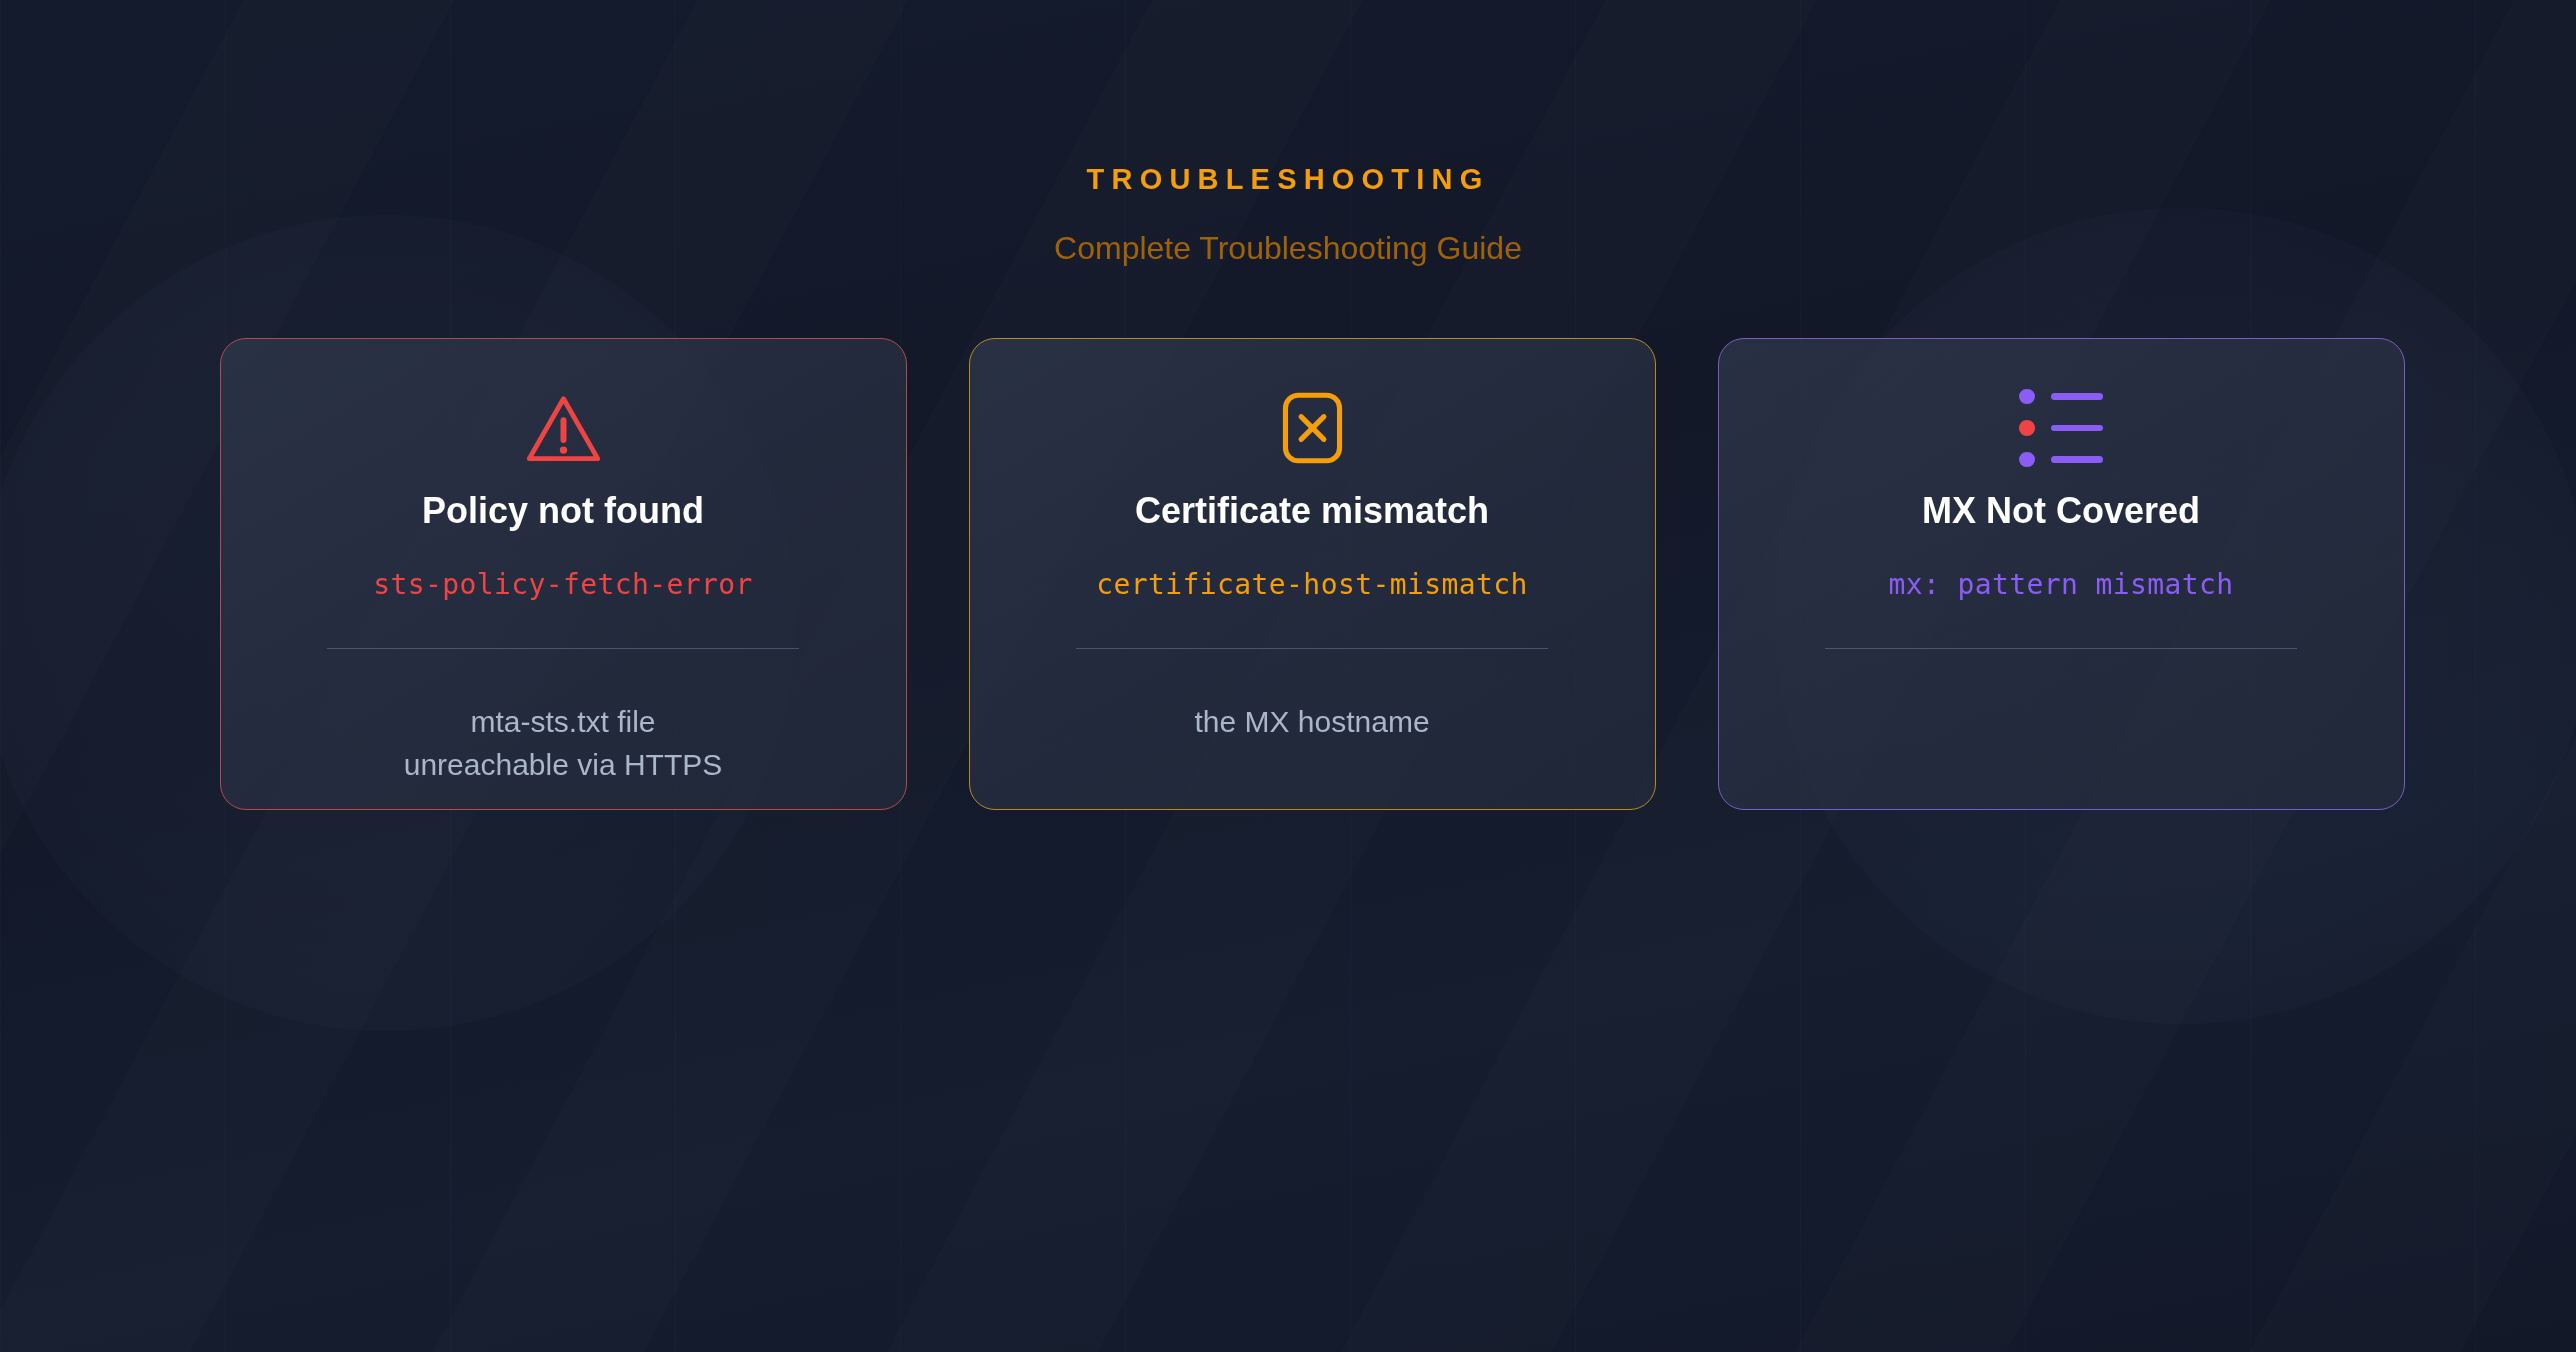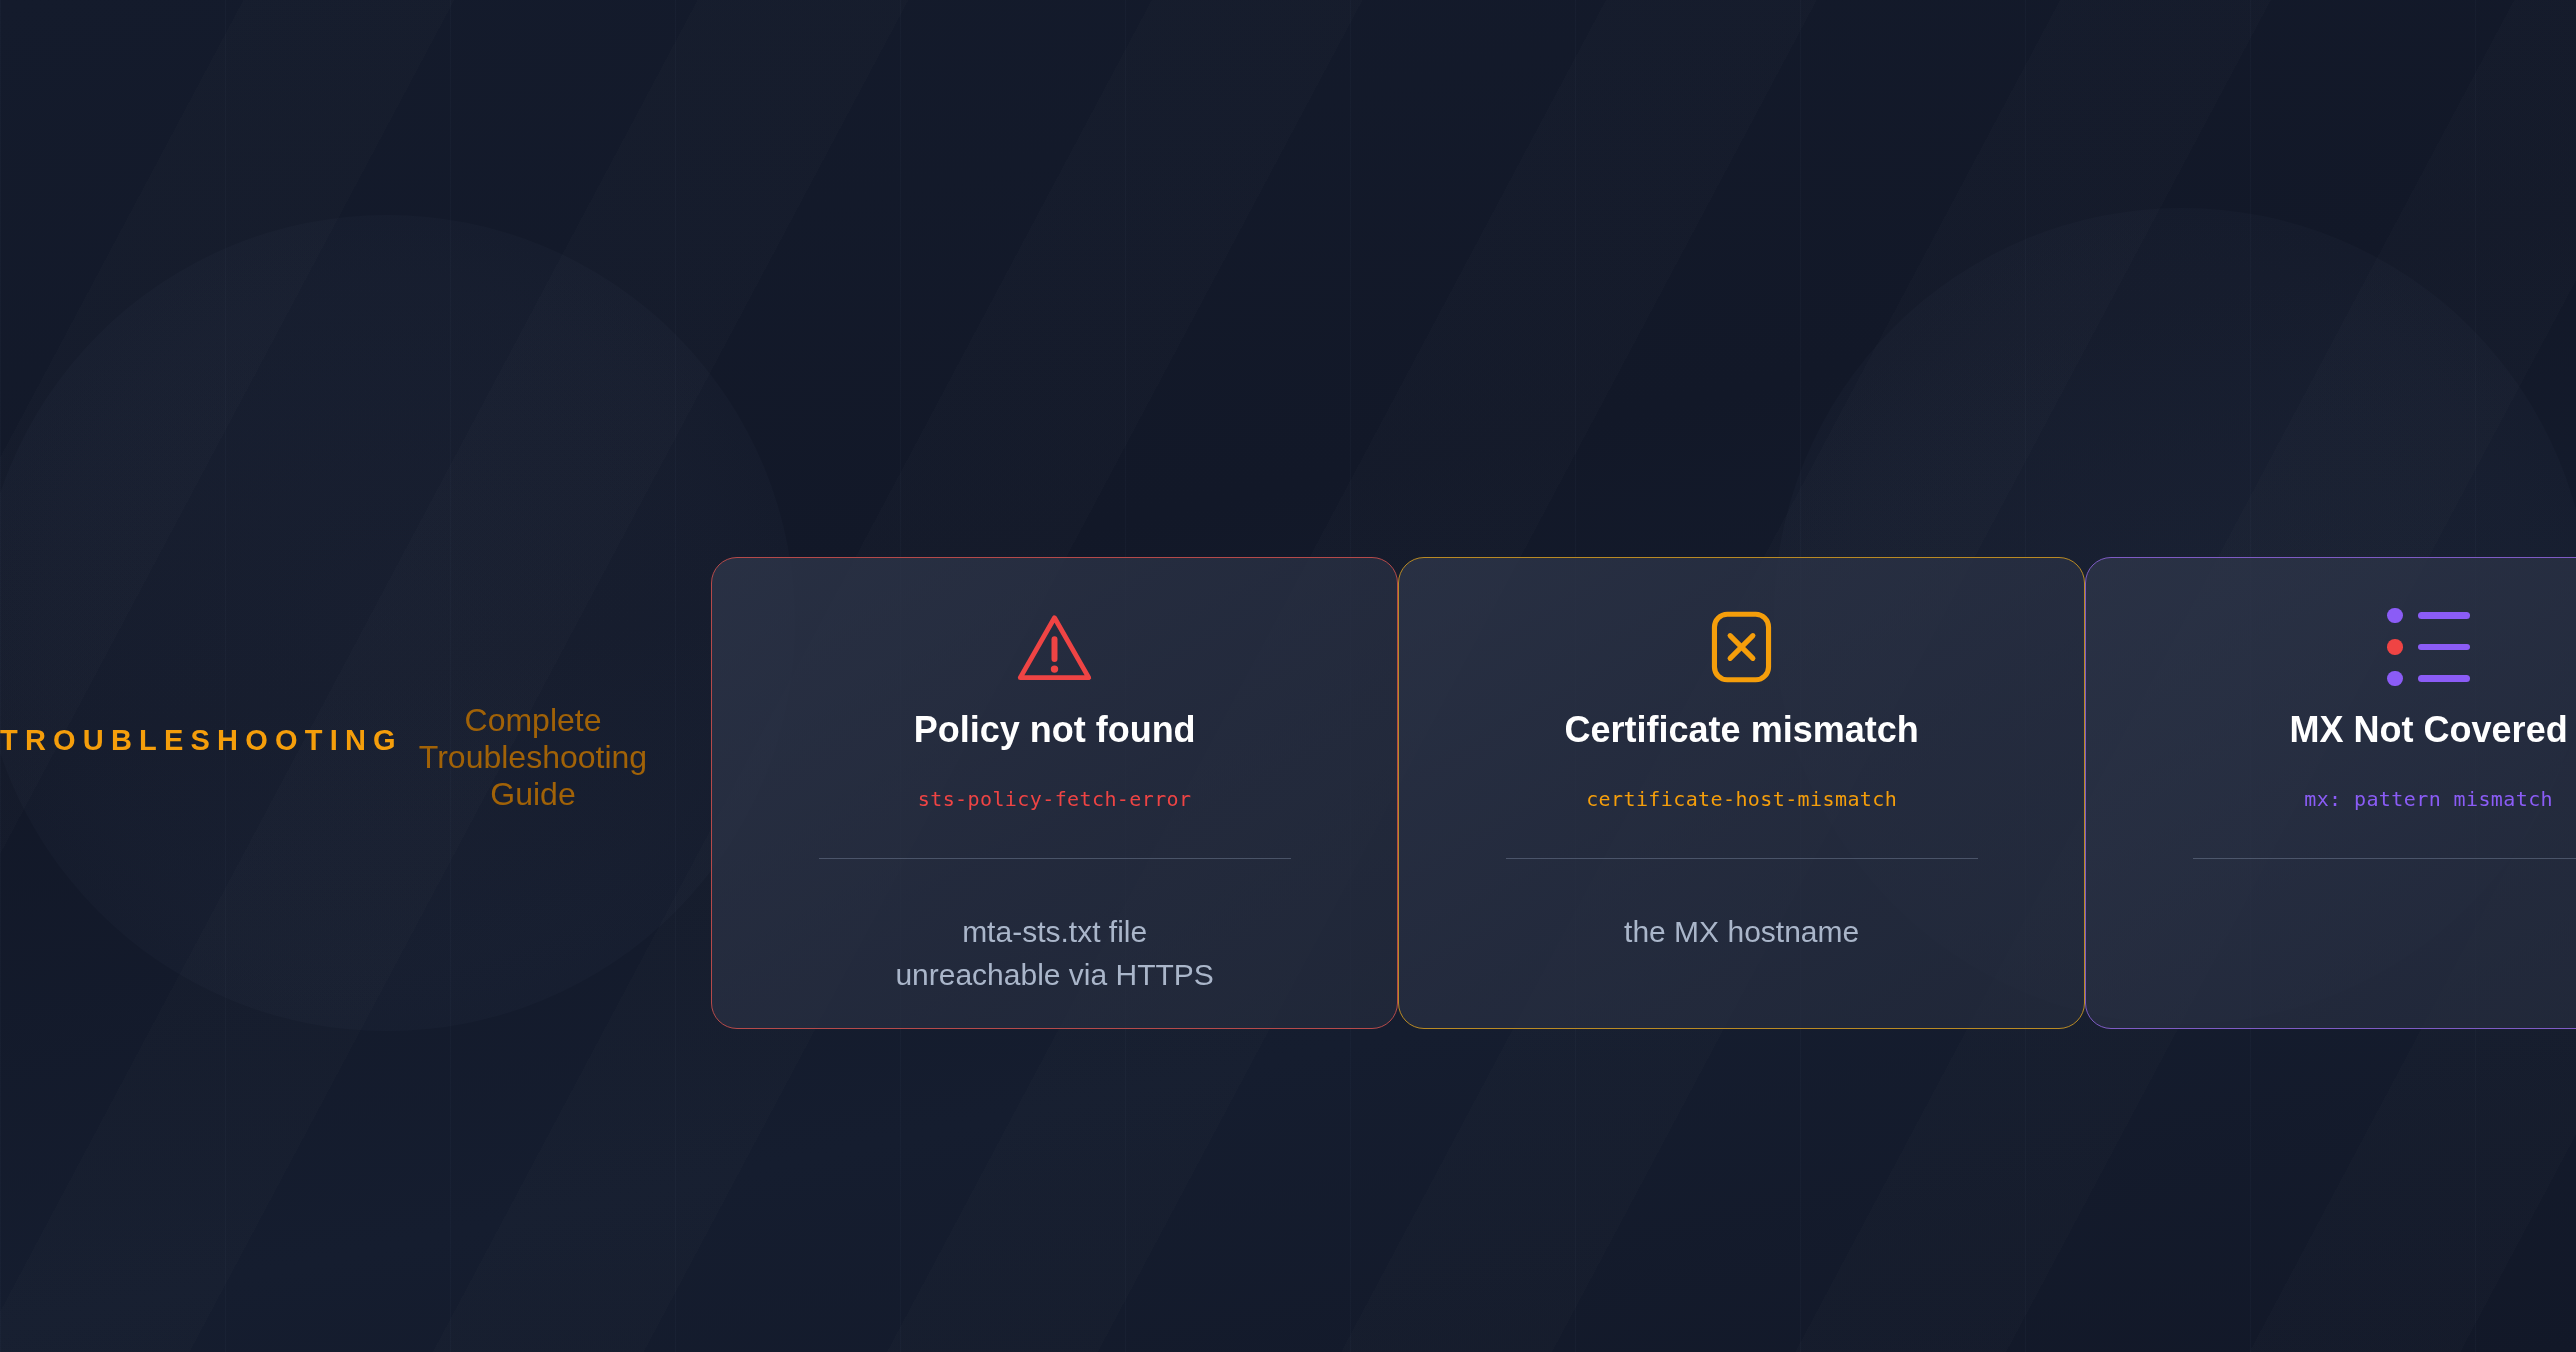--- a/index.html
+++ b/index.html
@@ -43,24 +43,23 @@
       rgba(150,170,210,0.014) 82%,
       rgba(150,170,210,0.000) 100%);
   }
   .bg-circle.left  { left:-21.5px;  top:215px; width:816px; height:816px; }
   .bg-circle.right { right:-14.3px; top:208px; width:816px; height:816px; }
 
   
   .page {
     position:relative;
     width:2576px; height:1352px;
-    display:flex; flex-direction:row;
+    display:flex; flex-direction:column;
     align-items:center;
     padding-top:163px;
-    gap:16px;
   }
 
   
   .eyebrow {
     font-size:29px;
     font-weight:bold;
     letter-spacing:7.2px;
     color:#f59e0b;
     text-transform:uppercase;
     margin-bottom:34px;
@@ -115,21 +114,21 @@
   }
   .card-title {
     font-size:36px;
     font-weight:bold;
     color:#ffffff;
     margin-bottom:36px;
     text-align:center;
   }
   .card-code {
     font-family:"DejaVu Sans Mono", monospace;
-    font-size:20px;
+    font-size:28px;
     letter-spacing:0.4px;
     text-align:center;
   }
   .card-code.red    { color:#ef4444; }
   .card-code.amber  { color:#f59e0b; }
   .card-code.purple { color:#8b5cf6; }
 
   .card-divider {
     width:472px;
     height:1.4px;

